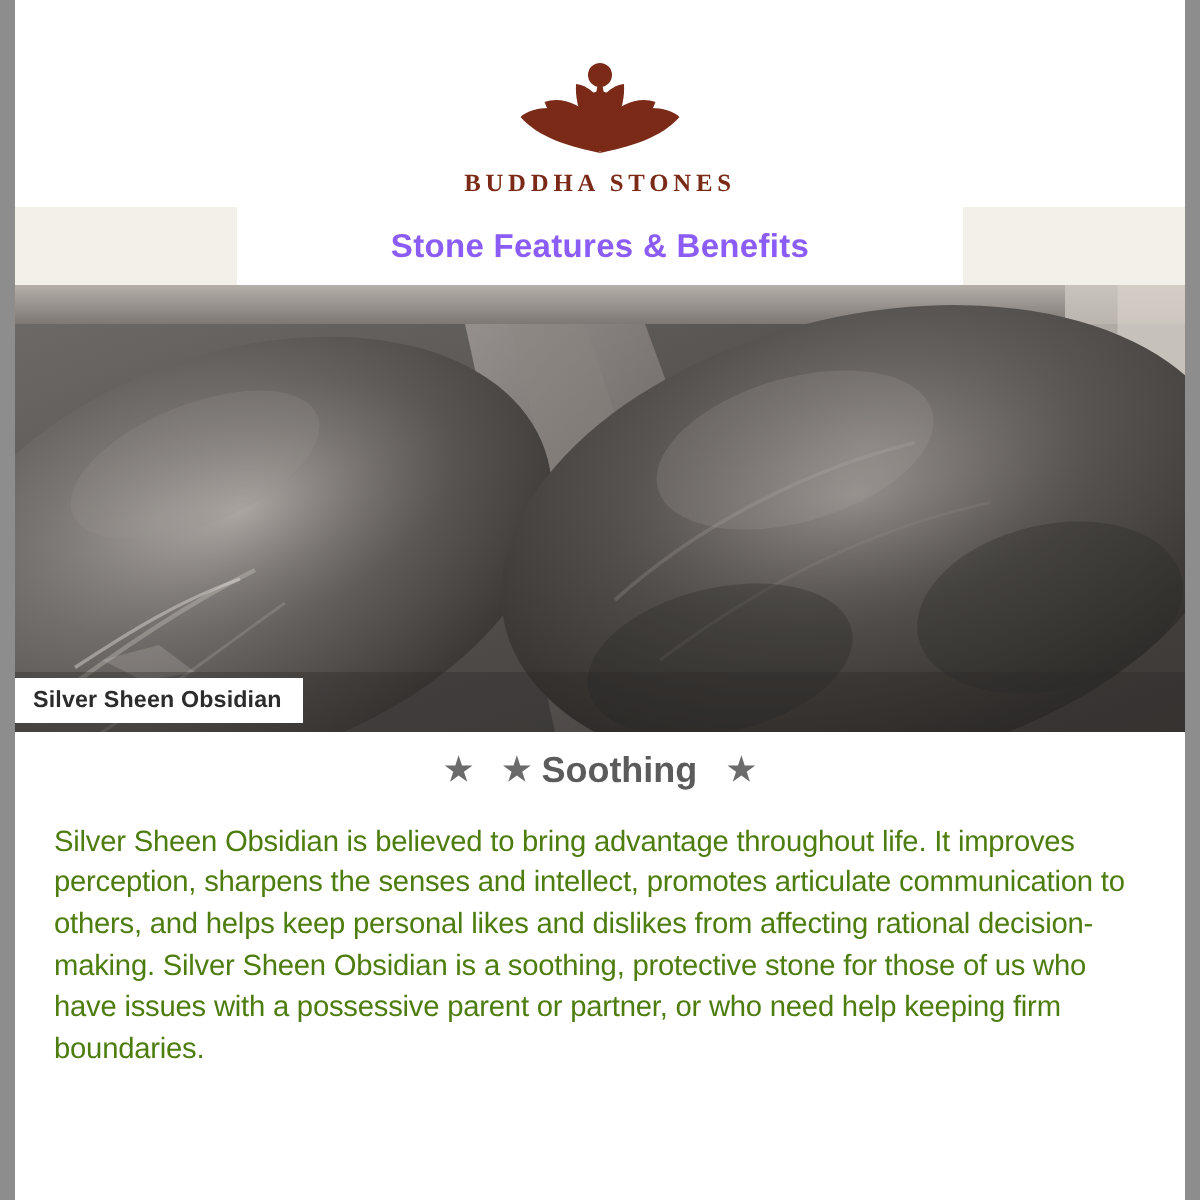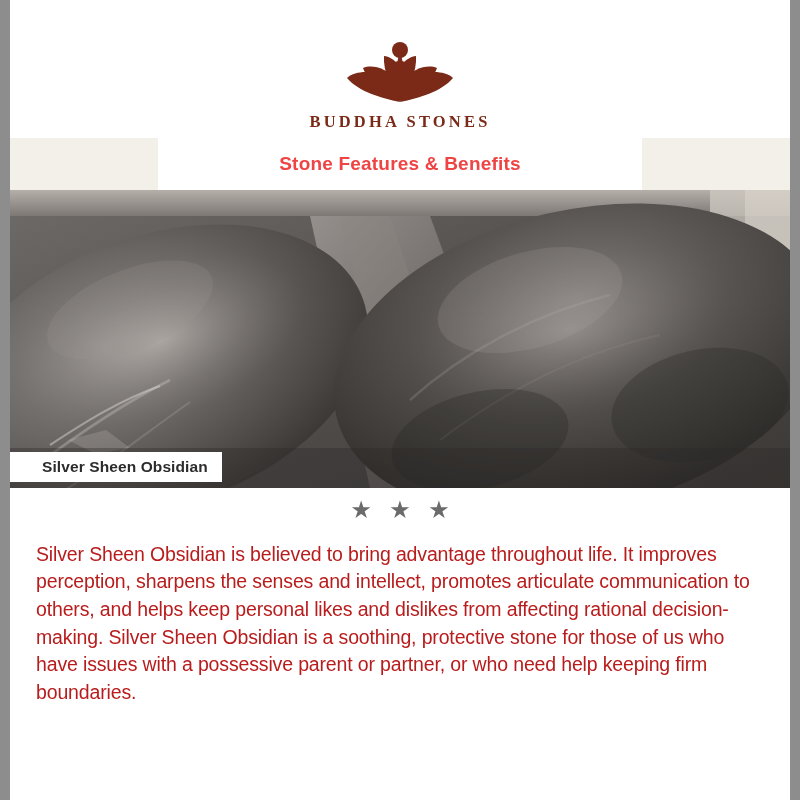--- a/index.html
+++ b/index.html
@@ -109,22 +109,22 @@
     top: 0;
     bottom: 0;
     background: #ffffff;
     display: flex;
     align-items: center;
     justify-content: center;
   }
   .title-text {
     font-family: "Liberation Sans", sans-serif;
     font-weight: bold;
-    font-size: 19px;
-    color: #ef4444;
+    font-size: 22px;
+    color: #8b5cf6;
     letter-spacing: 0.2px;
   }
 
   
   .photo {
     position: absolute;
     top: 190px;
     left: 0;
     width: 780px;
     height: 298px;
@@ -133,21 +133,21 @@
   }
   .photo svg {
     display: block;
   }
 
   .caption {
     position: absolute;
     left: 0;
     bottom: 6px;
     background: #ffffff;
-    padding: 6px 14px 6px 32px;
+    padding: 6px 14px 6px 12px;
     font-size: 15.5px;
     font-weight: bold;
     color: #2c2c2c;
     letter-spacing: 0.1px;
   }
 
   
   .content {
     position: absolute;
     top: 500px;
@@ -174,21 +174,21 @@
   .star {
     color: #6b6b6b;
     font-size: 21px;
     line-height: 1;
     position: relative;
     top: -1px;
   }
   .body-text {
     font-size: 19.5px;
     line-height: 1.42;
-    color: #b91c1c;
+    color: #4d7c0f;
     text-align: left;
     letter-spacing: -0.15px;
   }
 </style>
 </head>
 <body>
 
 <div class="page">
 
   <div class="corner corner-tl"></div>
@@ -302,20 +302,21 @@
       <div class="caption">Silver Sheen Obsidian</div>
     </div>
 
     <div class="content">
       <div class="keywords">
         <span class="kw">
           <span class="star">★</span>
         </span>
         <span class="kw">
           <span class="star">★</span>
+          <span>Soothing</span>
         </span>
         <span class="kw">
           <span class="star">★</span>
         </span>
       </div>
       <p class="body-text">Silver Sheen Obsidian is believed to bring advantage throughout life. It improves perception, sharpens the senses and intellect, promotes articulate communication to others, and helps keep personal likes and dislikes from affecting rational decision-making. Silver Sheen Obsidian is a soothing, protective stone for those of us who have issues with a possessive parent or partner, or who need help keeping firm boundaries.</p>
     </div>
 
   </div>
 </div>

